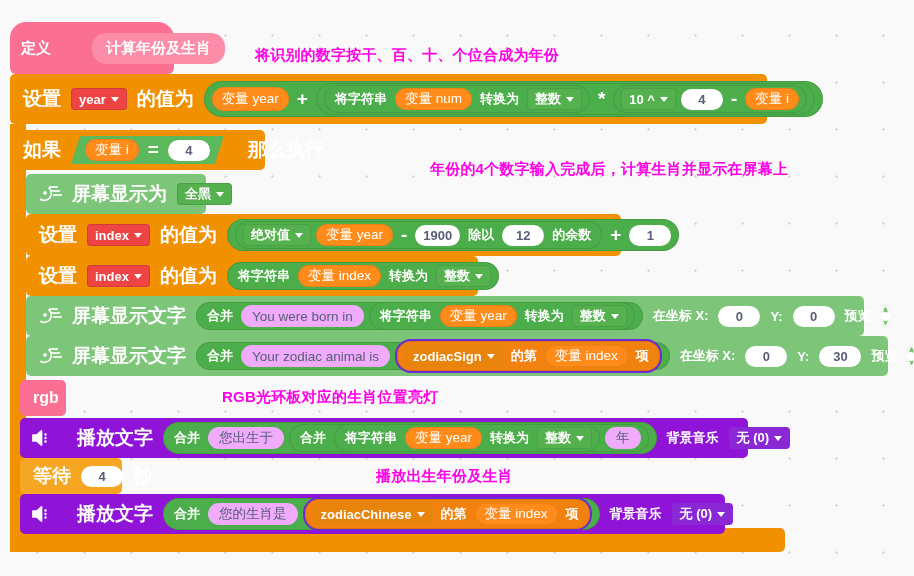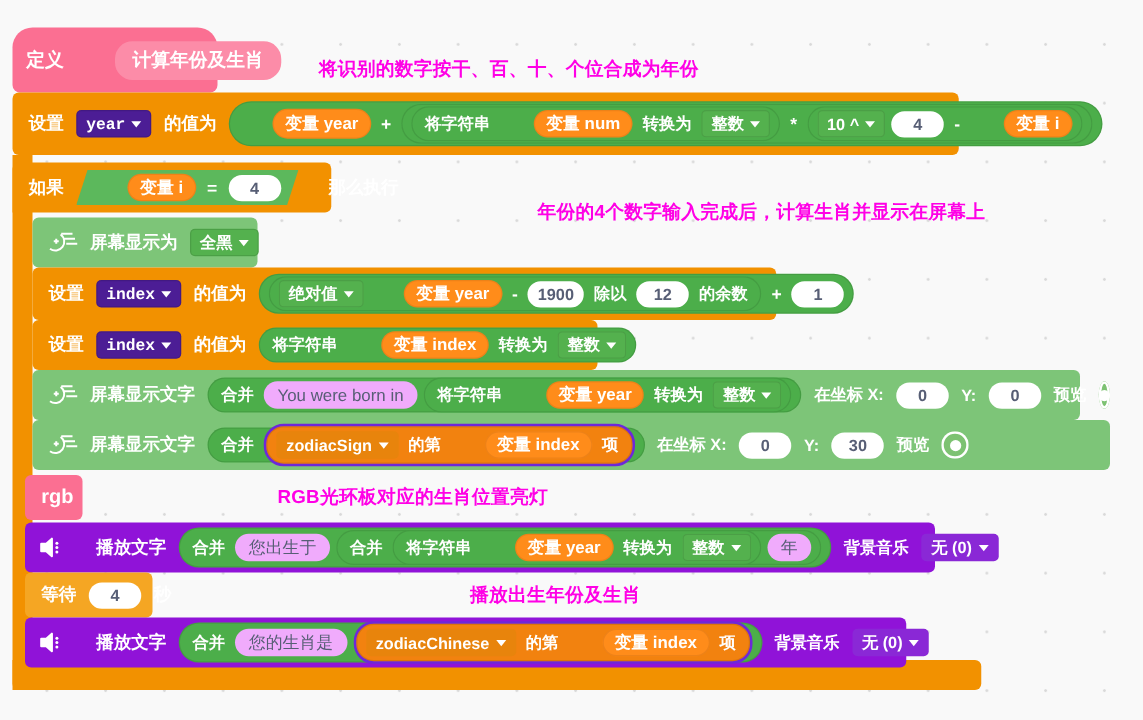--- a/index.html
+++ b/index.html
@@ -22,29 +22,29 @@
   .blk {
     position: absolute;
     box-sizing: border-box;
     display: flex;
     align-items: center;
     color: #ffffff;
     font-size: 14px;
     font-weight: bold;
     white-space: nowrap;
   }
-  .lbl { color:#fff; font-weight:bold; font-size:14px; padding:0 3px; }
+  .lbl { color:#fff; font-weight:bold; font-size:19px; padding:0 3px; }
   .lbl.sm { font-size:13px; }
 
   
   .oval {
     display:inline-flex; align-items:center; justify-content:center;
     height: 22px; padding: 0 10px; border-radius: 12px;
-    font-size: 13.5px; font-weight: bold; color:#fff;
-    background: #ff8c1a; box-shadow: inset 0 0 0 1px rgba(0,0,0,.07); margin-left: 27px;
+    font-size: 13.5px; font-weight: normal; color:#fff;
+    background: #ff8c1a; box-shadow: inset 0 0 0 1px rgba(0,0,0,.07);
   }
   .oval.big { height:24px; border-radius:13px; }
 
   
   .numin {
     display:inline-flex; align-items:center; justify-content:center;
     min-width: 26px; height: 21px; padding: 0 8px;
     border-radius: 11px; background:#ffffff; color:#575e75;
     font-size: 13px; font-weight: bold;
   }
@@ -53,21 +53,21 @@
     height: 22px; padding: 0 11px; border-radius: 11px;
     background:#f0abfc; color:#575e75; font-size:13.5px; font-weight:normal;
   }
   
   .ddl {
     display:inline-flex; align-items:center; gap:5px;
     height: 22px; padding: 0 8px; border-radius: 4px;
     font-size:13px; font-weight:bold; color:#fff;
   }
   .ddl.green { background: #54b14e; box-shadow: inset 0 0 0 1px rgba(0,0,0,.10); }
-  .ddl.orangeo { background: #4c1d95; box-shadow: inset 0 0 0 1px rgba(0,0,0,.12); font-family: Liberation Mono, monospace; }
+  .ddl.orangeo { background: #ef4444; box-shadow: inset 0 0 0 1px rgba(0,0,0,.12); }
   .ddl.purple { background: #8a28d6; }
   .ddl.orangeflat { background:#e8840c; }
   .caret { width:0;height:0;border-left:4px solid transparent;border-right:4px solid transparent;border-top:5px solid #fff; display:inline-block; }
 
   
   .op {
     display:inline-flex; align-items:center; gap:5px;
     height: 28px; padding: 0 8px; border-radius: 15px;
     background:#4cae4a; box-shadow: inset 0 0 0 1px rgba(0,0,0,.10);
   }
@@ -297,20 +297,21 @@
             <path d="M13 4 L22 4"></path>
             <path d="M15 8 L24 8"></path>
             <path d="M17 12 L26 12"></path>
         <path d="M7 10 L11 10 M9 8 L9 12"></path>
           </g>
         </svg>
     </span>
     <span class="lbl">屏幕显示文字</span>
     <span class="op">
       <span class="lbl sm">合并</span>
+      <span class="txtin">Your zodiac animal is</span>
       <span class="op orange-list">
         <span class="ddl orangeflat">
           <span>zodiacSign</span>
             <span class="caret"></span>
         </span>
         <span class="lbl sm">的第</span>
         <span class="oval">变量 index</span>
         <span class="lbl sm">项</span>
       </span>
     </span>

